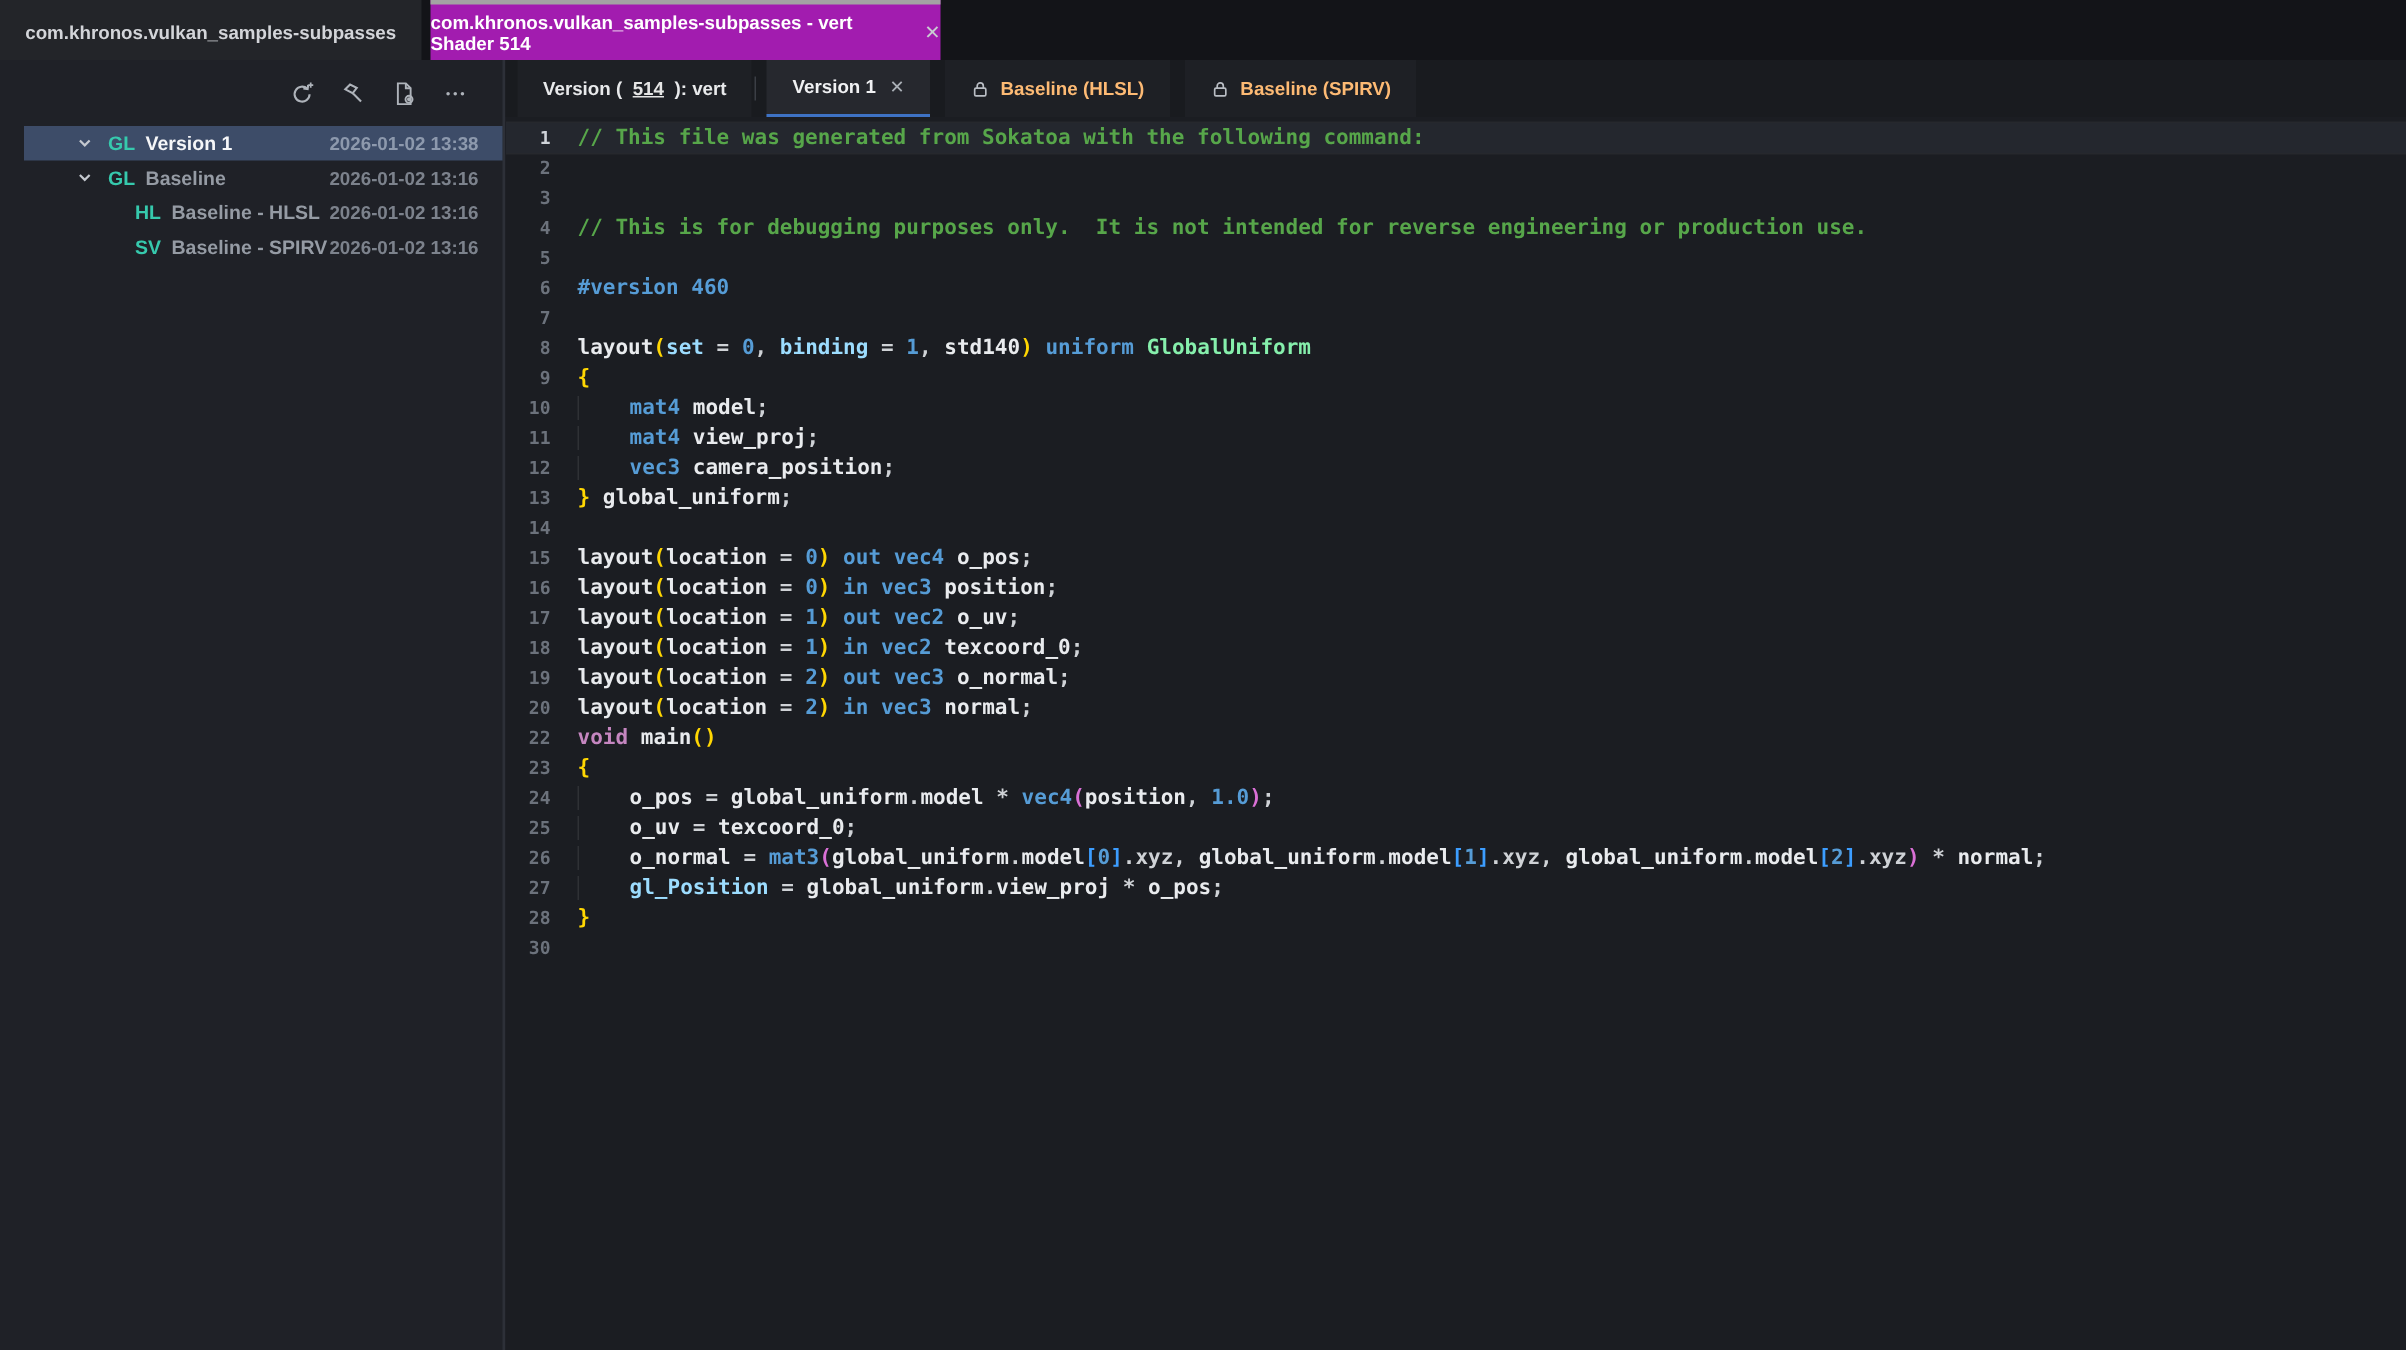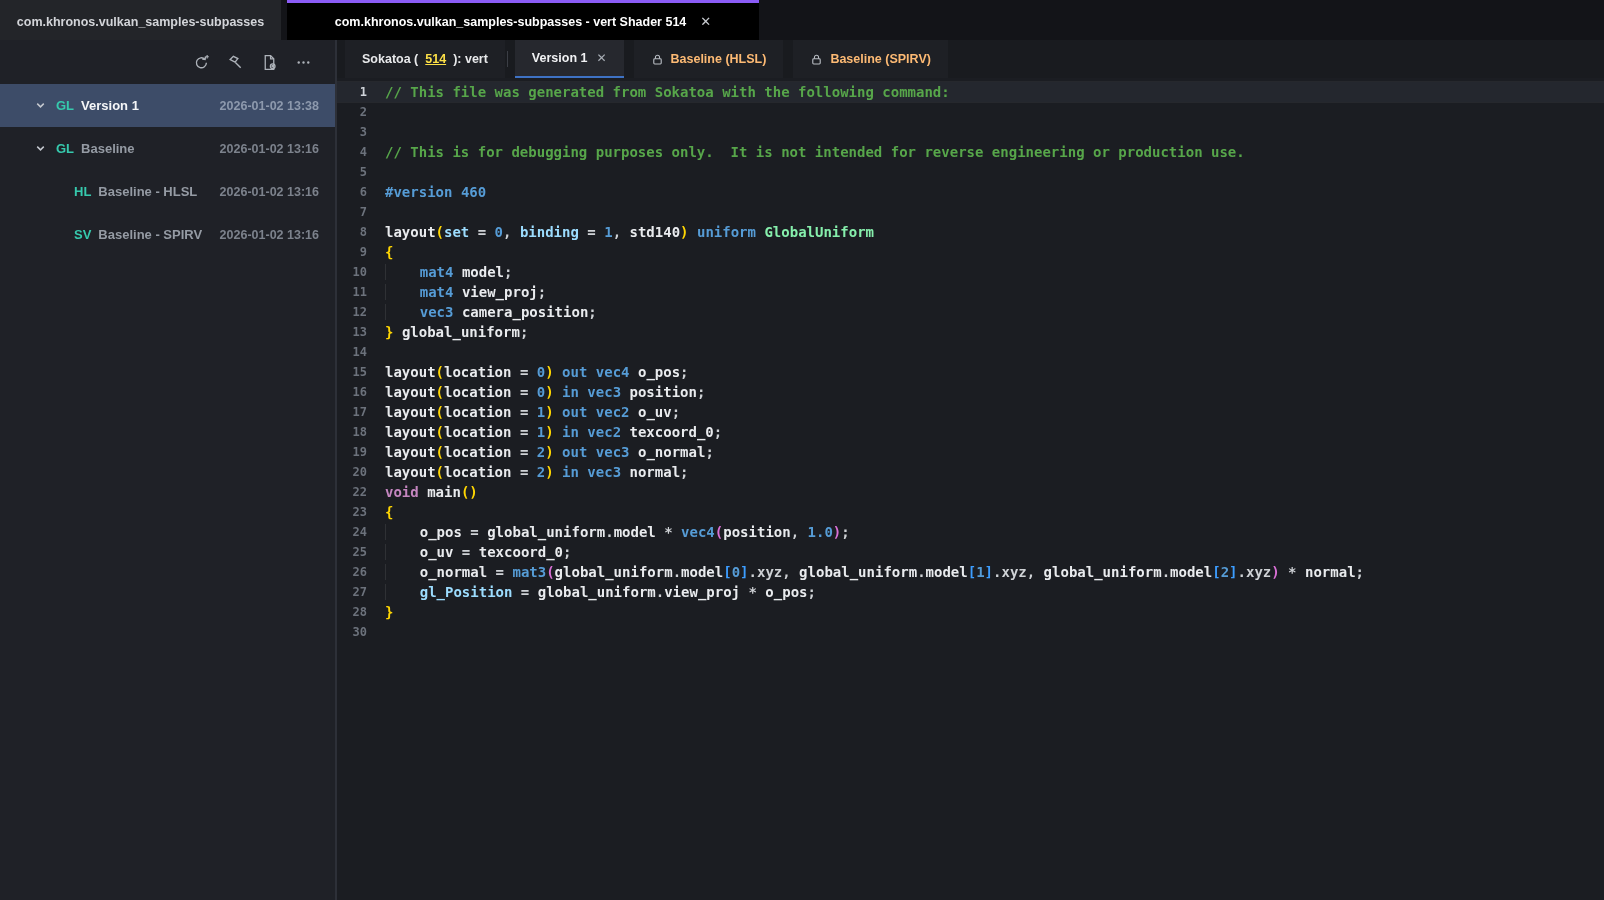--- a/index.html
+++ b/index.html
@@ -5,53 +5,53 @@
   * { margin:0; padding:0; box-sizing:border-box; }
   html,body { width:1604px; height:900px; background:#131418; overflow:hidden;
               font-family:"Liberation Sans", sans-serif; }
 
   
   .win-tabbar { display:flex; height:40px; background:#131418; align-items:stretch; }
   .win-tab { display:flex; align-items:center; justify-content:center; gap:10px;
              background:#232529; color:#d3d5d9; font-size:12.5px; font-weight:700;
              border-top:3px solid transparent; cursor:default; }
   .win-tab.t0 { width:281px; margin-right:6px; }
-  .win-tab.active { width:472px; background:#000000; color:#fff; border-top:3px solid #8b5cf6; }
+  .win-tab.active { width:340px; background:#a21caf; color:#fff; border-top:3px solid #a3a3a3; }
   .win-close { color:#c9ccd1; font-size:13px; font-weight:400; margin-left:4px; }
 
   
   .main { display:flex; height:860px; }
 
   
   .sidebar { width:337px; background:#1f2127; border-right:2px solid #2d3038; display:flex; flex-direction:column; }
   .side-toolbar { height:44px; display:flex; align-items:center; justify-content:flex-end;
                   gap:14px; padding-right:22px; }
   .tool-btn { width:20px; height:20px; color:#aeb3ba; display:flex; align-items:center; justify-content:center; cursor:pointer; }
   .tool-btn svg { width:17px; height:17px; }
 
   .tree { display:flex; flex-direction:column; }
-  .tree-row { position:relative; height:43px; display:flex; align-items:center; padding-left:34px;
-              font-size:13px; cursor:pointer; }
+  .tree-row { position:relative; height:23px; display:flex; align-items:center; padding-left:34px;
+              font-size:13px; cursor:pointer;margin-left:16px; }
   .tree-row.selected { background:#3d4c68; }
   .chevron { width:22px; color:#c4c8cf; display:flex; align-items:center; }
   .chevron svg { width:13px; height:13px; }
   .indent-spacer { width:40px; }
   .tree-badge { color:#36c9ad; font-weight:700; margin-right:7px; }
   .tree-label { color:#959ba4; font-weight:600; }
   .tree-row.selected .tree-label { color:#f5f6f8; font-weight:700; }
   .tree-time { position:absolute; right:16px; color:#7c828c; font-size:12.5px; font-weight:600; }
   .tree-row.selected .tree-time { color:#8d99ad; }
 
   
   .editor { flex:1; background:#1b1d22; display:flex; flex-direction:column; overflow:hidden; }
   .ed-tabbar { height:38px; background:#191b1f; display:flex; align-items:stretch; flex-shrink:0; }
   .ed-tab { display:flex; align-items:center; gap:7px; padding:0 17px; font-size:12.5px;
             color:#fdba74; background:#1e2025; cursor:pointer; white-space:nowrap; }
   .ed-tab.shader { margin-left:8px; color:#e8e9eb; font-weight:700; }
-  .ed-tab .link { color:#fde047; text-decoration:underline; cursor:pointer; }
+  .ed-tab .link { color:#e5e5e5; text-decoration:underline; cursor:pointer; }
   .ed-tab-sep { width:1px; background:#3b3e45; margin:11px 2px; }
   .ed-tab.active { background:#26282e; color:#f0f1f3; font-weight:700;
                    border-bottom:2px solid #3e72c4; margin:0 5px; }
   .ed-tab.locked { margin:0 5px; font-weight:600; }
   .ed-close { color:#aab0b7; font-size:12px; font-weight:400; margin-left:2px; }
   .lock { display:flex; color:#b9bdc4; }
   .lock svg { width:13px; height:13px; }
 
   
   .code-area { flex:1; overflow:hidden; padding-top:4px;
@@ -155,21 +155,21 @@
           <span class="tree-badge">SV</span>
           <span class="tree-label">Baseline - SPIRV</span>
           <span class="tree-time">2026-01-02 13:16</span>
         </div>
       </div>
   </div>
 
   <div class="editor">
     <div class="ed-tabbar">
       <div class="ed-tab shader">
-        <span>Sokatoa (</span>
+        <span>Version (</span>
           <span class="link">514</span>
           <span>): vert</span>
       </div>
       <div class="ed-tab-sep"></div>
       <div class="ed-tab active">
         <span>Version 1</span>
         <span class="ed-close">✕</span>
       </div>
       <div class="ed-tab locked">
         <span class="lock">

